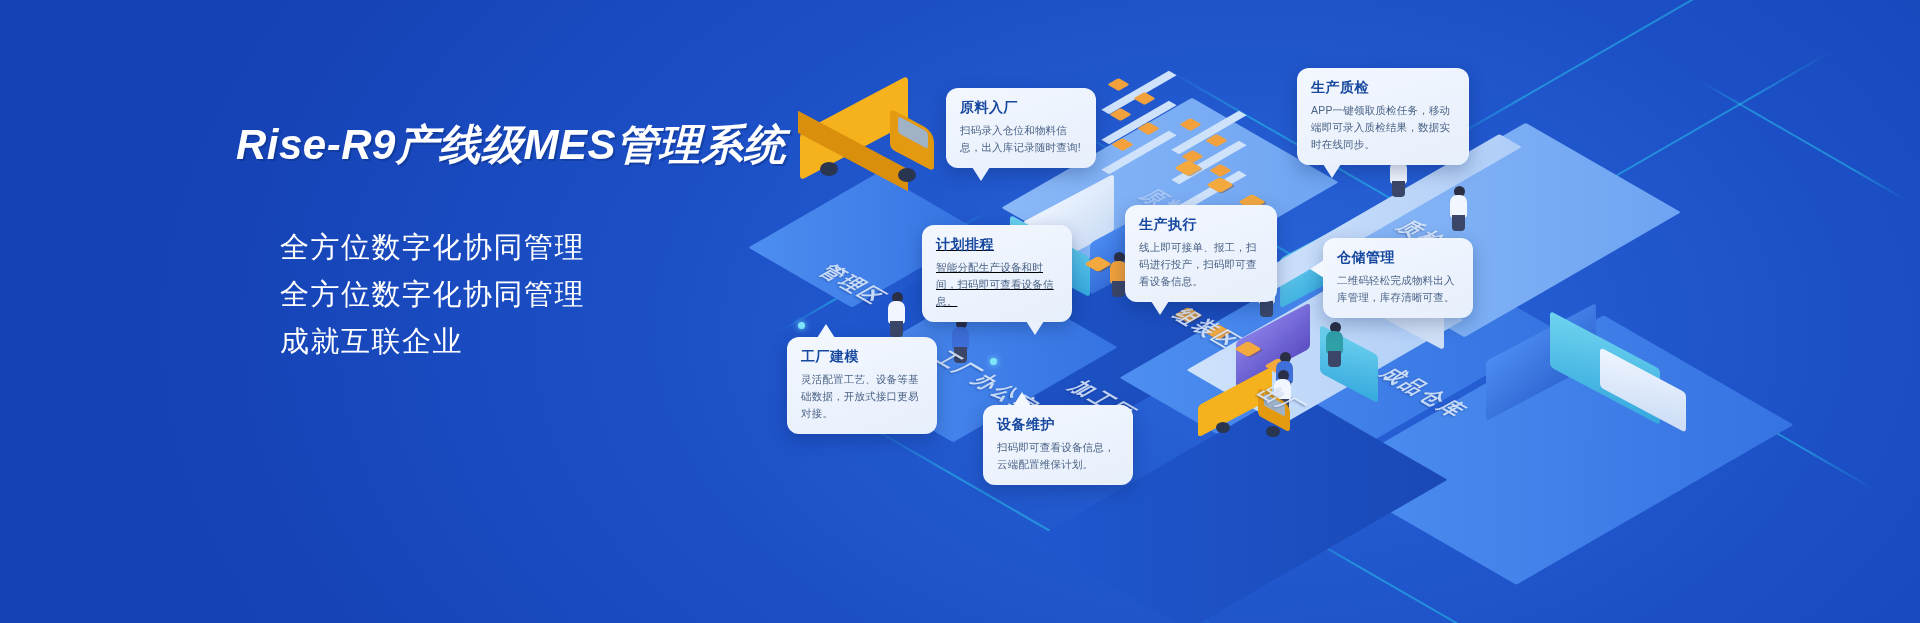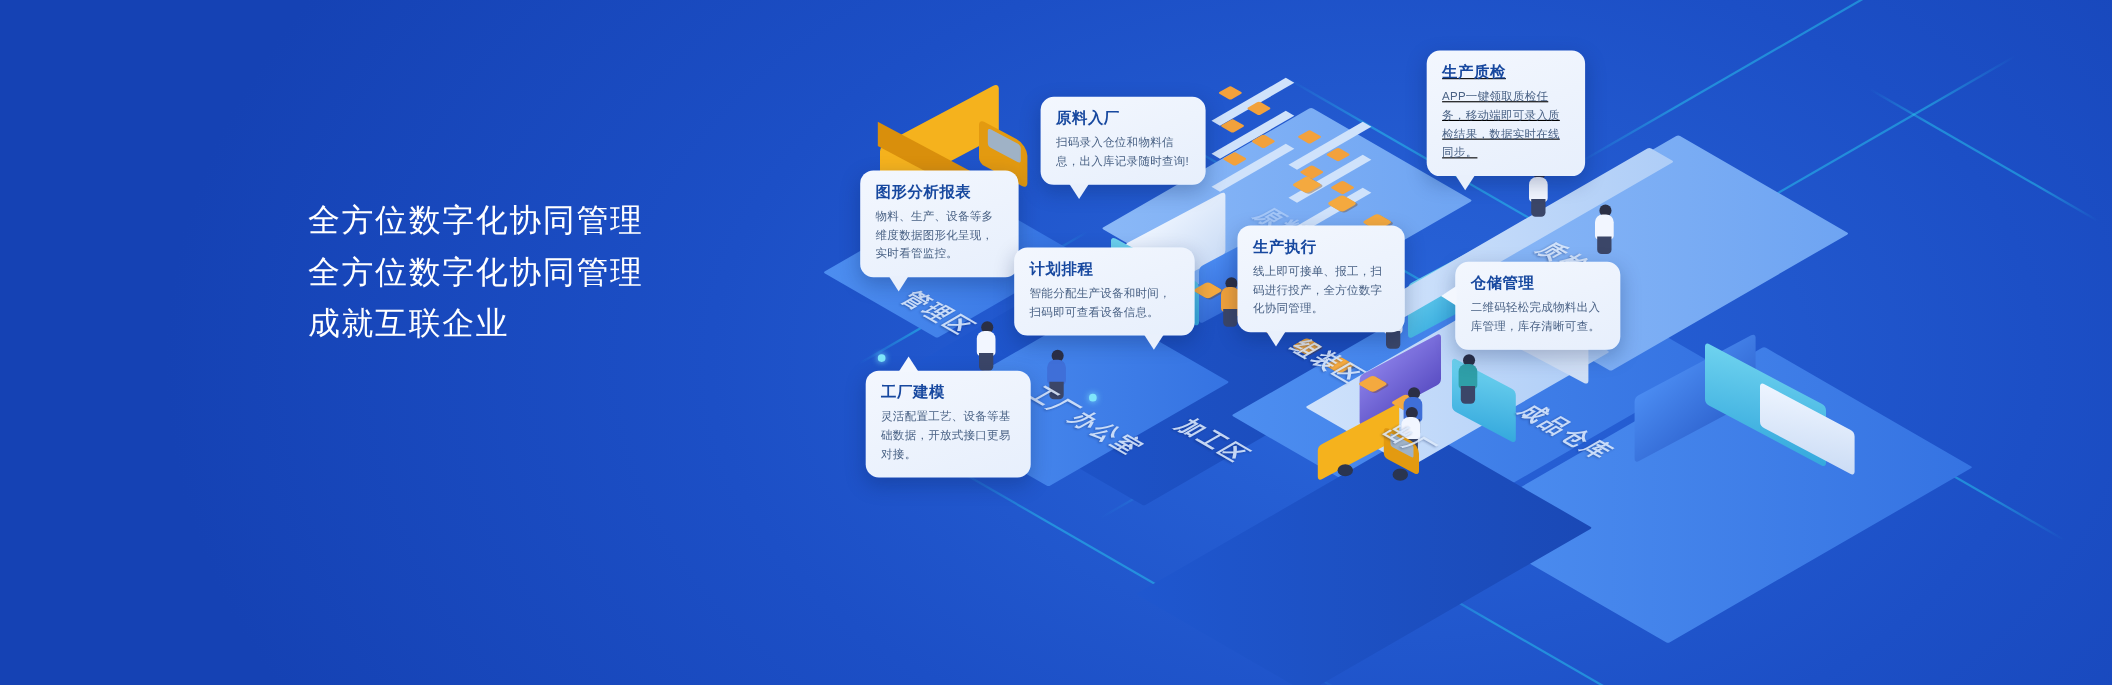--- a/index.html
+++ b/index.html
@@ -165,20 +165,21 @@
     <div class="gline" style="left:860px;  top:420px;  width:420px; transform:rotate(30deg);"></div>
     <div class="gline" style="left:1000px; top:470px;  width:480px; transform:rotate(-30deg);"></div>
     <div class="gline" style="left:1180px; top:330px;  width:300px; transform:rotate(30deg);"></div>
     <div class="gline" style="left:1600px; top:330px;  width:320px; transform:rotate(30deg);"></div>
     <div class="gline" style="left:780px;  top:330px;  width:240px; transform:rotate(-30deg);"></div>
     <div class="gline" style="left:1280px; top:520px;  width:360px; transform:rotate(30deg);"></div>
     <div class="gline" style="left:1700px; top:80px;   width:240px; transform:rotate(30deg);"></div>
   </div>
 
   <div class="copy">
+    <div class="headline">Rise-R9产线级MES管理系统</div>
     <div class="sub">
       <div class="sub-line">全方位数字化协同管理</div>
       <div class="sub-line">全方位数字化协同管理</div>
       <div class="sub-line">成就互联企业</div>
     </div>
   </div>
 
   <div class="scene">
 
     <div class="slab s-dark" style="left:150px; top:150px; width:330px; height:250px;"></div>
@@ -304,56 +305,56 @@
     <div class="floor-label" style="left:414px; top:276px;">组装区</div>
     <div class="floor-label" style="left:640px; top:182px;">质检</div>
     <div class="floor-label" style="left:620px; top:340px;">成品仓库</div>
     <div class="floor-label" style="left:500px; top:348px;">出厂</div>
 
     <div class="dot" style="left:38px;  top:282px;"></div>
     <div class="dot" style="left:230px; top:318px;"></div>
     <div class="dot" style="left:700px; top:230px;"></div>
   </div>
 
-  <div class="card" style="left:782px; top:155px; width:144px;">
-    <div class="tail left-down"></div>
-    <div class="c-title">图形分析报表</div>
-    <div class="c-body">物料、生产、设备等多维度数据图形化呈现，实时看管监控。</div>
-  </div>
 
   <div class="card" style="left:946px; top:88px; width:150px;">
     <div class="tail left-down"></div>
     <div class="c-title">原料入厂</div>
     <div class="c-body">扫码录入仓位和物料信息，出入库记录随时查询!</div>
   </div>
 
-  <div class="card" style="left:1297px; top:46px; width:144px;text-decoration:underline;">
+  <div class="card" style="left:1297px; top:68px; width:172px;">
     <div class="tail left-down"></div>
     <div class="c-title">生产质检</div>
     <div class="c-body">APP一键领取质检任务，移动端即可录入质检结果，数据实时在线同步。</div>
   </div>
 
-  <div class="card" style="left:922px; top:225px; width:164px;">
+  <div class="card" style="left:922px; top:225px; width:150px;text-decoration:underline;">
     <div class="tail right-down"></div>
     <div class="c-title">计划排程</div>
     <div class="c-body">智能分配生产设备和时间，扫码即可查看设备信息。</div>
   </div>
 
   <div class="card" style="left:1125px; top:205px; width:152px;">
     <div class="tail left-down"></div>
     <div class="c-title">生产执行</div>
-    <div class="c-body">线上即可接单、报工，扫码进行投产，全方位数字化协同管理。</div>
+    <div class="c-body">线上即可接单、报工，扫码进行投产，扫码即可查看设备信息。</div>
   </div>
 
   <div class="card" style="left:787px; top:337px; width:150px;">
     <div class="tail left-up"></div>
     <div class="c-title">工厂建模</div>
     <div class="c-body">灵活配置工艺、设备等基础数据，开放式接口更易对接。</div>
   </div>
 
   <div class="card" style="left:1323px; top:238px; width:150px;">
     <div class="tail left-side"></div>
     <div class="c-title">仓储管理</div>
     <div class="c-body">二维码轻松完成物料出入库管理，库存清晰可查。</div>
   </div>
 
+  <div class="card" style="left:983px; top:405px; width:150px;">
+    <div class="tail left-up"></div>
+    <div class="c-title">设备维护</div>
+    <div class="c-body">扫码即可查看设备信息，云端配置维保计划。</div>
+  </div>
 
 </div>
 
 </body></html>

